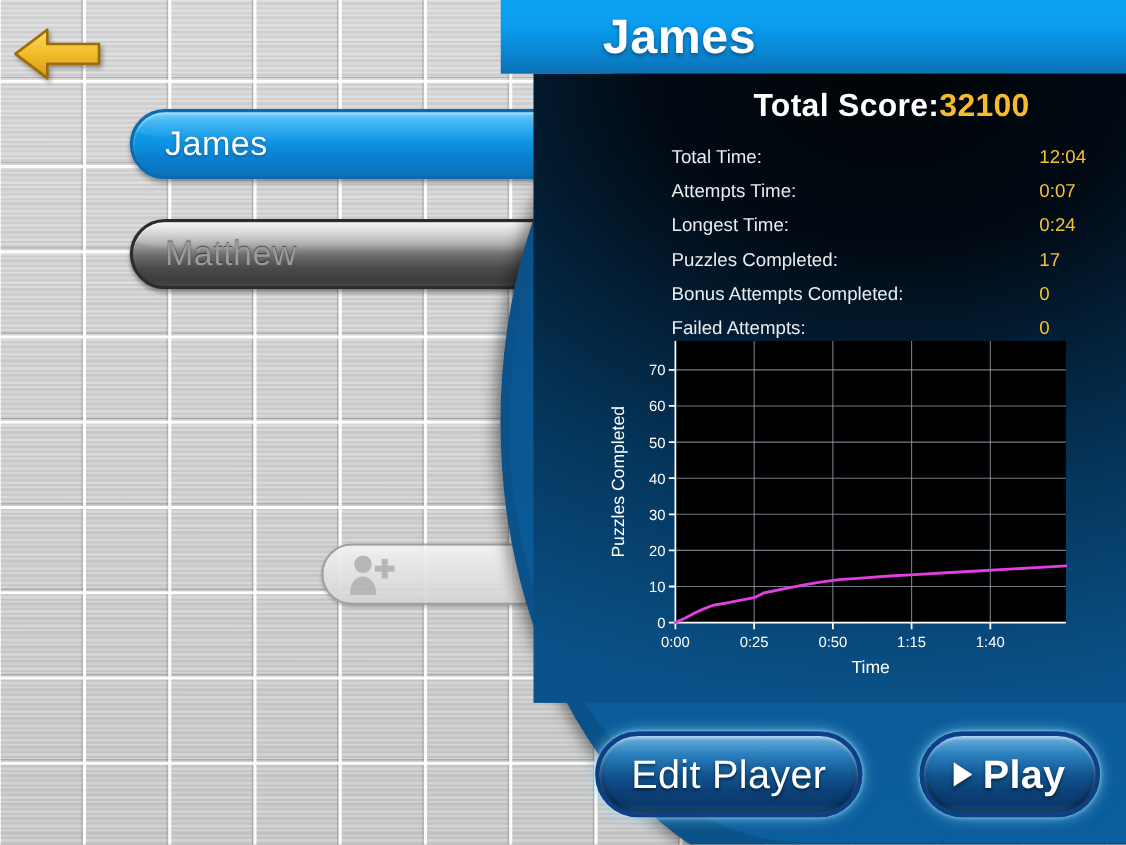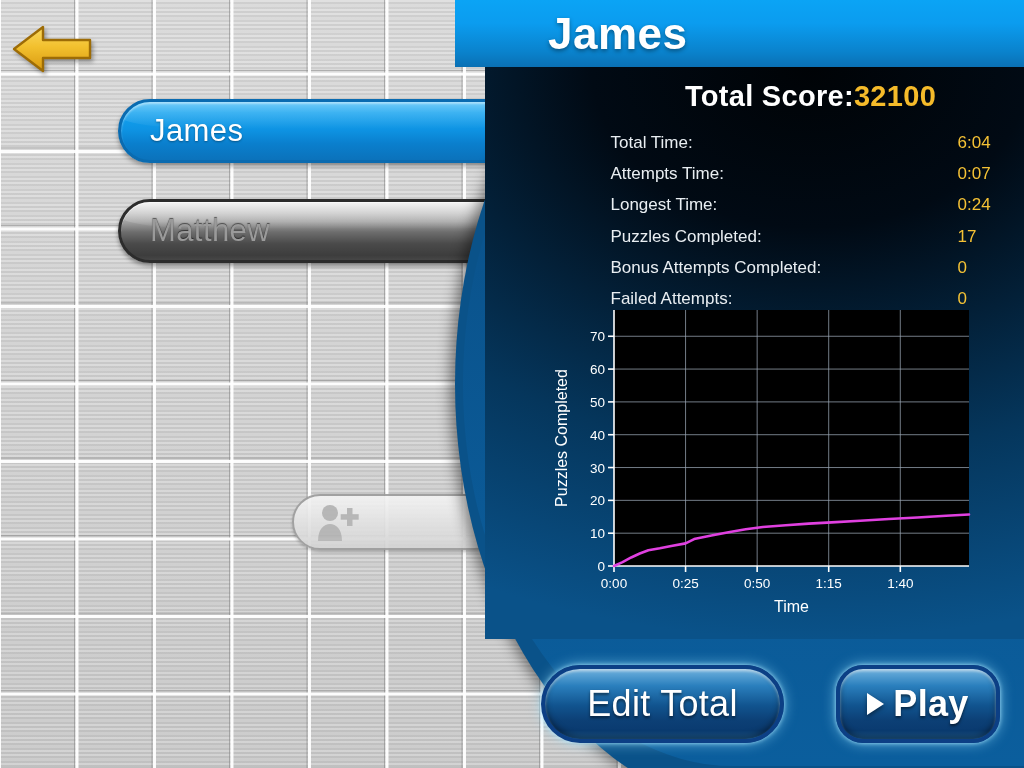--- a/index.html
+++ b/index.html
@@ -198,21 +198,21 @@
       inset 0 2px 3px rgba(255,255,255,.45),
       inset 0 -3px 6px rgba(0,0,0,.45);
     color: #ffffff;
     display: flex; align-items: center; justify-content: center;
     cursor: pointer;
     text-shadow: 0 2px 3px rgba(0,0,0,.55);
     font-size: 36px;
     letter-spacing: .3px;
   }
   #edit-player-btn { left: 541px; top: 665px; width: 243px; height: 78px; }
-  #play-btn { left: 836px; top: 665px; width: 164px; height: 78px; font-weight: bold; border-radius: 27px; }
+  #play-btn { left: 836px; top: 665px; width: 164px; height: 78px; font-weight: bold; }
   #play-triangle {
     width: 0; height: 0;
     border-left: 17px solid #ffffff;
     border-top: 11px solid transparent;
     border-bottom: 11px solid transparent;
     margin-right: 9px;
     filter: drop-shadow(0 2px 2px rgba(0,0,0,.5));
   }
 </style>
 </head>
@@ -266,21 +266,21 @@
     <div id="stats-body">
 
       <div id="total-score-row">
         <span id="total-score-label">Total Score:</span><span id="total-score-value">32100</span>
       </div>
 
       <table id="stat-table">
         <tbody>
             <tr>
           <td class="k">Total Time:</td>
-          <td class="v">6:04</td>
+          <td class="v">12:04</td>
         </tr>
         <tr>
           <td class="k">Attempts Time:</td>
           <td class="v">0:07</td>
         </tr>
         <tr>
           <td class="k">Longest Time:</td>
           <td class="v">0:24</td>
         </tr>
         <tr>
@@ -343,20 +343,20 @@
             <polyline points="63.00,264.00 71.59,260.06 80.18,255.47 88.77,251.53 97.35,248.25 108.81,246.28 120.26,243.98 134.57,241.35 143.16,237.09 160.34,233.48 177.52,230.19 194.69,227.24 211.87,224.94 234.77,223.30 257.68,221.66 280.58,220.35 309.21,218.71 337.84,217.07 366.47,215.43 395.10,213.78 418.00,212.47" fill="none" stroke="#e040e0" stroke-width="2.6" stroke-linejoin="round" stroke-linecap="round"></polyline>
             <text x="240.5" y="310" fill="#ffffff" font-size="16" text-anchor="middle" font-family="&quot;Liberation Sans&quot;, sans-serif">Time</text>
             <text x="16" y="136" fill="#ffffff" font-size="16" text-anchor="middle" font-family="&quot;Liberation Sans&quot;, sans-serif" transform="rotate(-90 16 136)">Puzzles Completed</text>
           </svg>
       </div>
 
     </div>
   </div>
 
   <div class="pill-btn" id="edit-player-btn">
-    <span>Edit Total</span>
+    <span>Edit Player</span>
   </div>
   <div class="pill-btn" id="play-btn">
     <span id="play-triangle"></span>
     <span>Play</span>
   </div>
 
 </div>
 
 </body></html>

